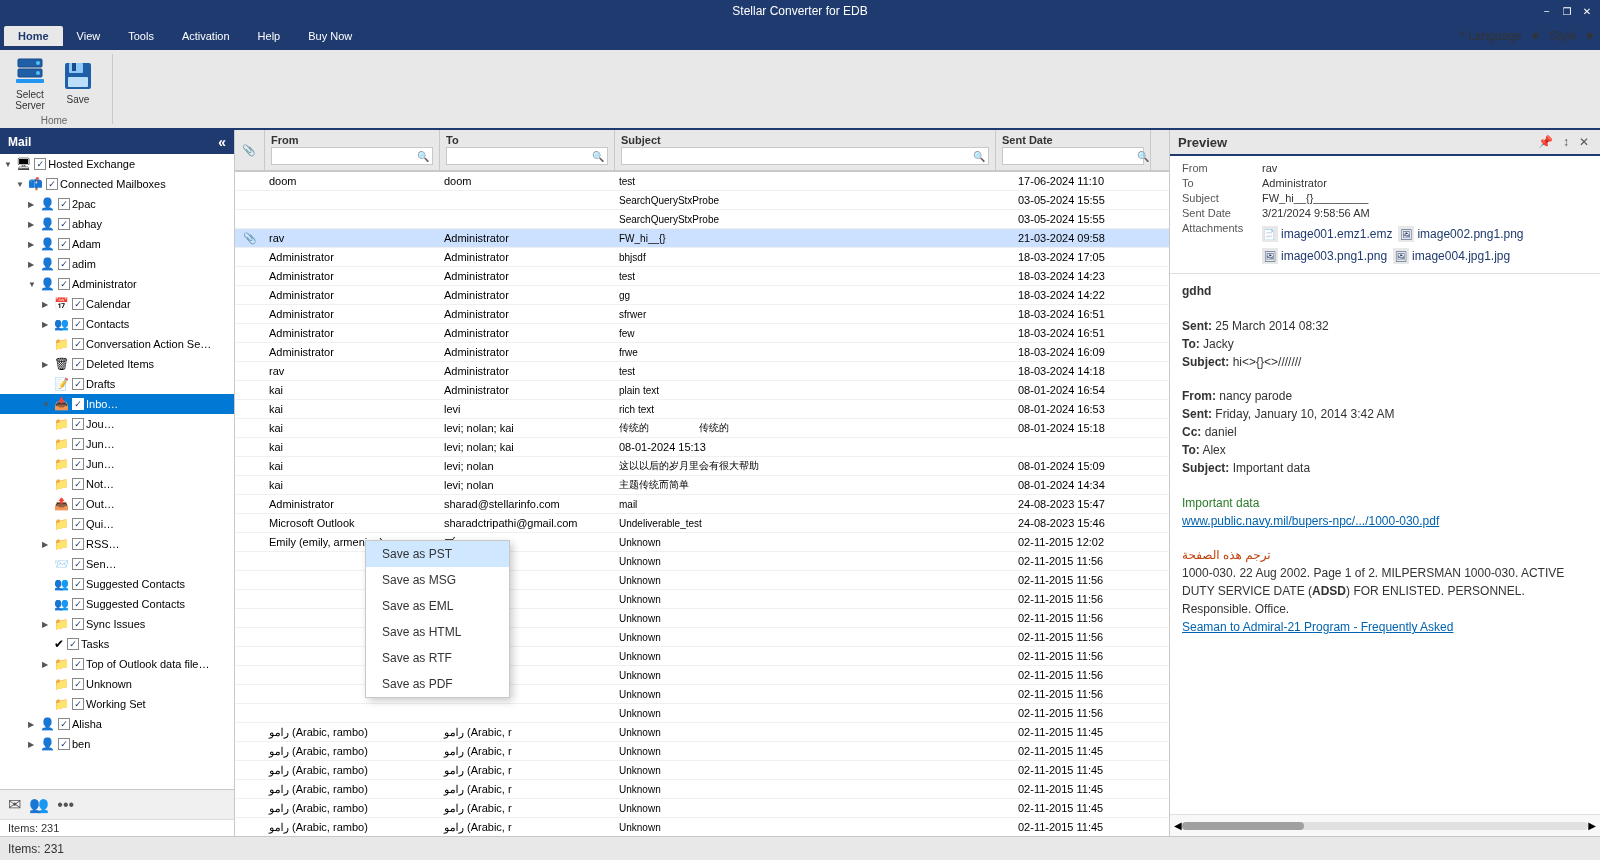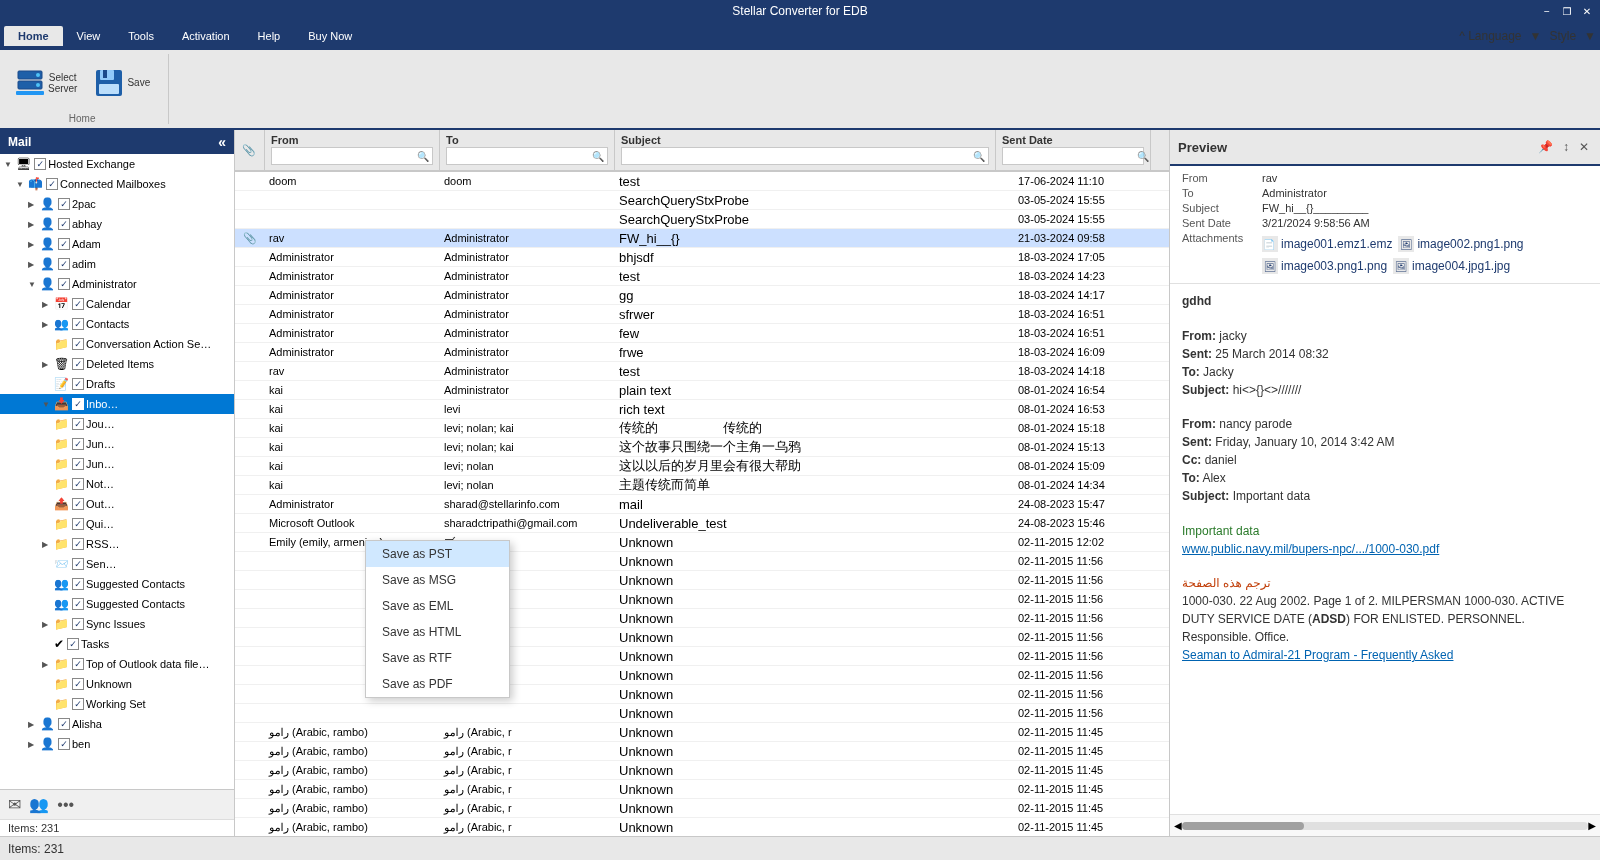--- a/index.html
+++ b/index.html
@@ -70,21 +70,21 @@
       display: flex;
       flex-direction: column;
       align-items: center;
       border-right: 1px solid #c8c8c8;
       padding-right: 12px;
       height: 100%;
       justify-content: center;
     }
     .ribbon-button {
       display: flex;
-      flex-direction: row;
+      flex-direction: column;
       align-items: center;
       cursor: pointer;
       padding: 2px 6px;
       border-radius: 2px;
       gap: 2px;
       min-width: 40px;
     }
     .ribbon-icon {
       width: 32px;
       height: 32px;
@@ -241,21 +241,21 @@
       height: 19px;
       align-items: center;
       border-bottom: 1px solid #f0f0f0;
       cursor: pointer;
     }
     .email-row.selected { background: #cce8ff; }
 
     .row-attach { width: 30px; flex-shrink: 0; display: flex; align-items: center; justify-content: center; font-size: 11px; color: #555; }
     .row-from { width: 175px; flex-shrink: 0; padding: 0 4px; font-size: 11px; overflow: hidden; text-overflow: ellipsis; white-space: nowrap; }
     .row-to { width: 175px; flex-shrink: 0; padding: 0 4px; font-size: 11px; overflow: hidden; text-overflow: ellipsis; white-space: nowrap; }
-    .row-subject { flex: 1; min-width: 200px; padding: 0 4px; font-size: 13px; overflow: hidden; text-overflow: ellipsis; white-space: nowrap; }
+    .row-subject { flex: 1; min-width: 200px; padding: 0 4px; font-size: 10px; overflow: hidden; text-overflow: ellipsis; white-space: nowrap; }
     .row-sent { width: 155px; flex-shrink: 0; padding: 0 4px; font-size: 11px; white-space: nowrap; }
 
     
     .context-menu {
       position: absolute;
       left: 130px;
       top: 410px;
       background: white;
       border: 1px solid #c8c8c8;
       box-shadow: 3px 3px 8px rgba(0,0,0,0.2);
@@ -278,21 +278,21 @@
       flex-direction: column;
       overflow: hidden;
     }
     .preview-header {
       background: #e8e8e8;
       border-bottom: 2px solid #1e3a6e;
       padding: 4px 8px;
       display: flex;
       justify-content: space-between;
       align-items: center;
-      height: 36px;
+      height: 26px;
       flex-shrink: 0;
     }
     .preview-title {
       font-weight: bold;
       font-size: 13px;
       color: #333;
     }
     .preview-icons {
       display: flex;
       gap: 4px;
@@ -779,21 +779,21 @@
           <div class="row-from">Administrator</div>
           <div class="row-to">Administrator</div>
           <div class="row-subject">test</div>
           <div class="row-sent">18-03-2024 14:23</div>
         </div>
       <div class="email-row">
           <div class="row-attach"></div>
           <div class="row-from">Administrator</div>
           <div class="row-to">Administrator</div>
           <div class="row-subject">gg</div>
-          <div class="row-sent">18-03-2024 14:17</div>
+          <div class="row-sent">18-03-2024 14:22</div>
         </div>
       <div class="email-row">
           <div class="row-attach"></div>
           <div class="row-from">Administrator</div>
           <div class="row-to">Administrator</div>
           <div class="row-subject">sfrwer</div>
           <div class="row-sent">18-03-2024 16:51</div>
         </div>
       <div class="email-row">
           <div class="row-attach"></div>
@@ -834,21 +834,20 @@
           <div class="row-attach"></div>
           <div class="row-from">kai</div>
           <div class="row-to">levi; nolan; kai</div>
           <div class="row-subject">传统的　　　　　传统的</div>
           <div class="row-sent">08-01-2024 15:18</div>
         </div>
       <div class="email-row">
           <div class="row-attach"></div>
           <div class="row-from">kai</div>
           <div class="row-to">levi; nolan; kai</div>
-          <div class="row-subject">这个故事只围绕一个主角一乌鸦</div>
           <div class="row-sent">08-01-2024 15:13</div>
         </div>
       <div class="email-row">
           <div class="row-attach"></div>
           <div class="row-from">kai</div>
           <div class="row-to">levi; nolan</div>
           <div class="row-subject">这以以后的岁月里会有很大帮助</div>
           <div class="row-sent">08-01-2024 15:09</div>
         </div>
       <div class="email-row">
@@ -1043,21 +1042,20 @@
           <div class="attachment-item">
             <span class="attachment-icon">🖼</span>
             <span>image004.jpg1.jpg</span>
           </div>
         </div>
       </div>
     </div>
     <div class="preview-body">
       <p><b>gdhd</b></p>
       <br>
-      <p><b>From:</b> jacky</p>
       <p><b>Sent:</b> 25 March 2014 08:32</p>
       <p><b>To:</b> Jacky</p>
       <p><b>Subject:</b> hi&lt;&gt;{}&lt;&gt;///////</p>
       <br>
       <p><b>From:</b> nancy parode</p>
       <p><b>Sent:</b> Friday, January 10, 2014 3:42 AM</p>
       <p><b>Cc:</b> daniel</p>
       <p><b>To:</b> Alex</p>
       <p><b>Subject:</b> Important data</p>
       <br>

